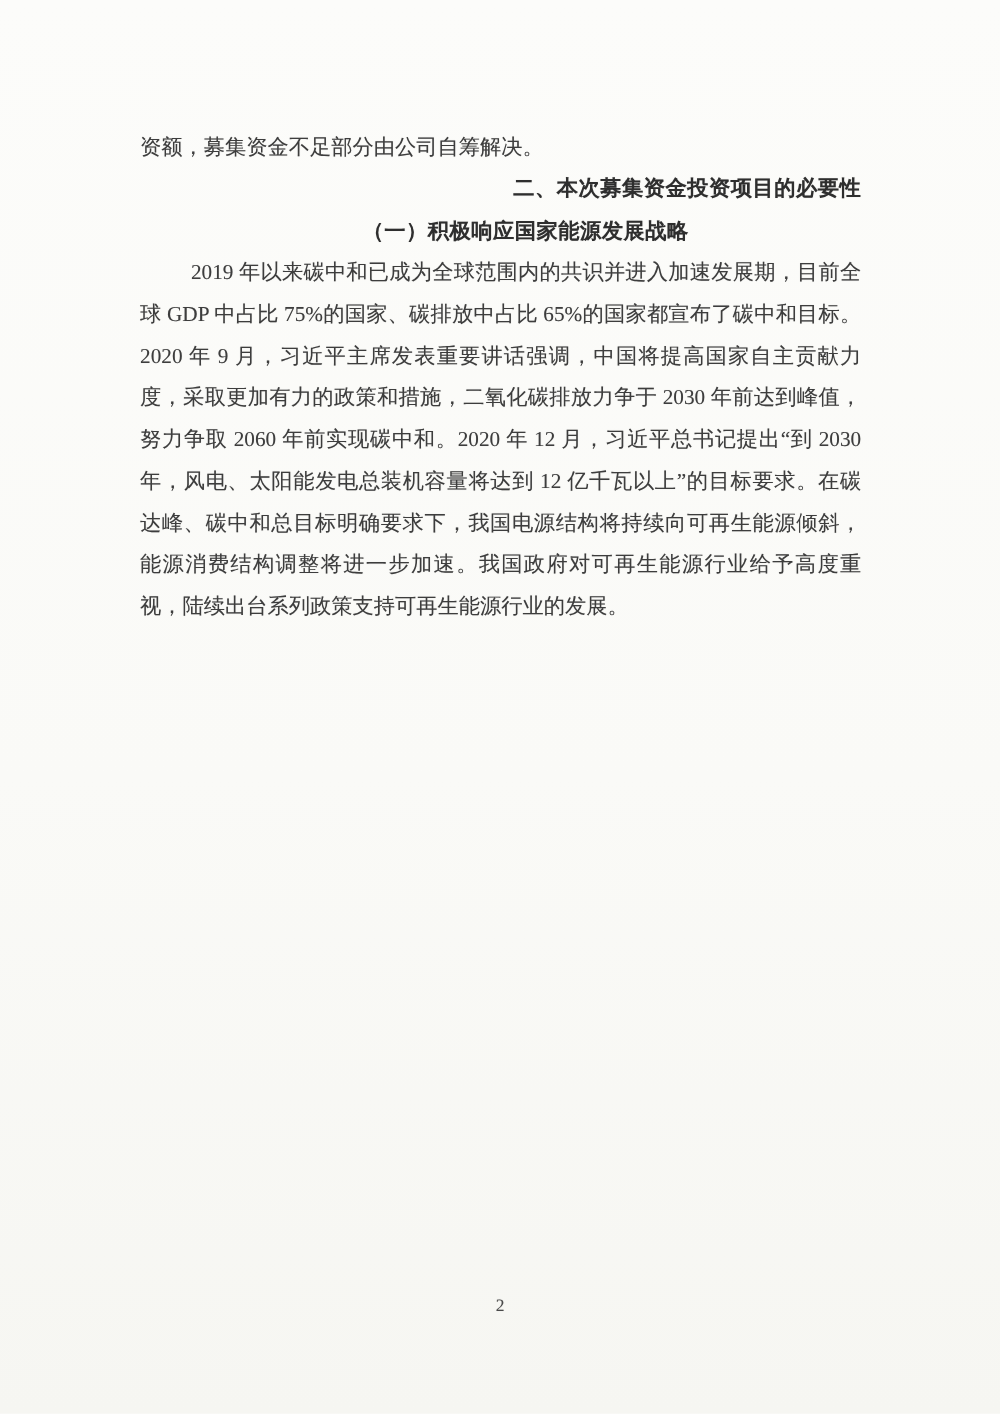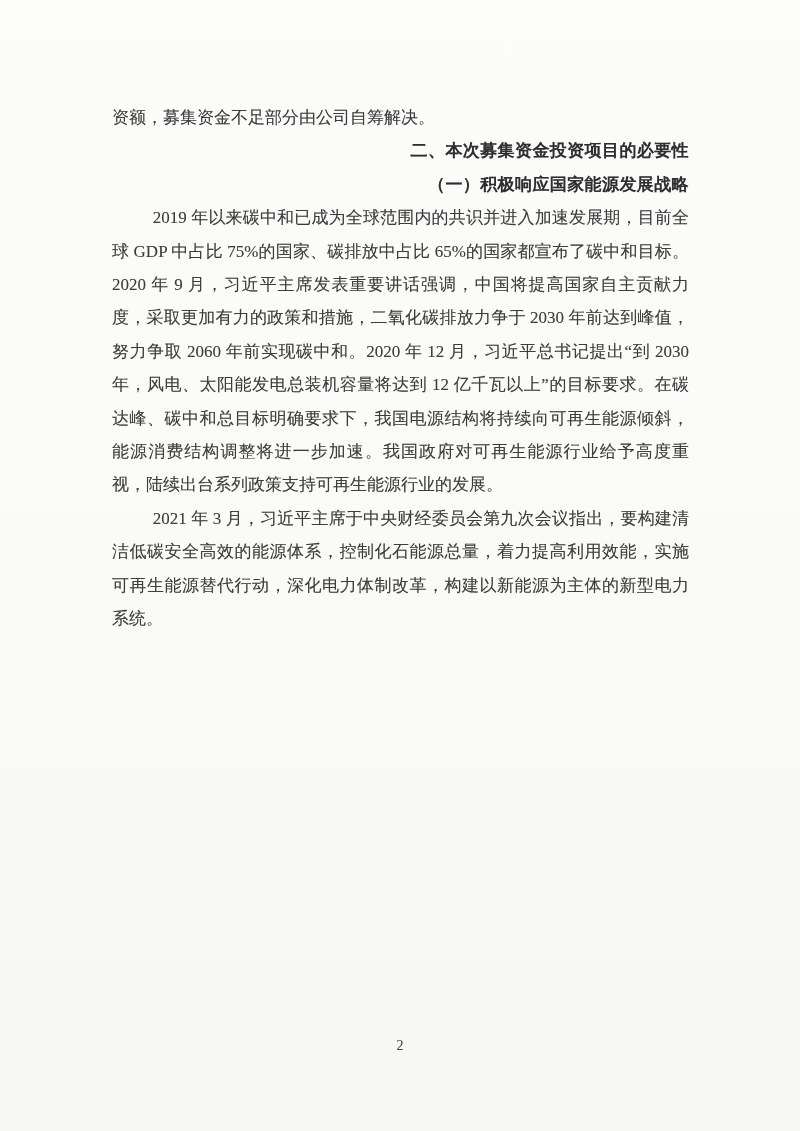--- a/index.html
+++ b/index.html
@@ -51,21 +51,21 @@
     text-align: right;
   }
   .heading-3 {
     font-family: "Liberation Sans", "DejaVu Sans", sans-serif;
     font-weight: bold;
     font-size: 17px;
     line-height: 33.4px;
     color: #2e2e2e;
     text-indent: 2.35em;
     letter-spacing: 0.4px;
-    text-align: right;
+    text-align: center;
   }
   .footer {
     position: absolute;
     left: 0;
     right: 0;
     top: 1038px;
     text-align: center;
     font-size: 14px;
     color: #4a4a4a;
     text-shadow: 0 0 0.6px rgba(70, 70, 70, 0.3);
@@ -73,16 +73,15 @@
 </style>
 </head>
 <body>
 
 <div class="sheet">
   <div class="content">
     <p class="para-continuation">资额，募集资金不足部分由公司自筹解决。</p>
     <h2 class="heading-2">二、本次募集资金投资项目的必要性</h2>
     <h3 class="heading-3">（一）积极响应国家能源发展战略</h3>
     <p class="para-body">2019 年以来碳中和已成为全球范围内的共识并进入加速发展期，目前全球 GDP 中占比 75%的国家、碳排放中占比 65%的国家都宣布了碳中和目标。2020 年 9 月，习近平主席发表重要讲话强调，中国将提高国家自主贡献力度，采取更加有力的政策和措施，二氧化碳排放力争于 2030 年前达到峰值，努力争取 2060 年前实现碳中和。2020 年 12 月，习近平总书记提出“到 2030 年，风电、太阳能发电总装机容量将达到 12 亿千瓦以上”的目标要求。在碳达峰、碳中和总目标明确要求下，我国电源结构将持续向可再生能源倾斜，能源消费结构调整将进一步加速。我国政府对可再生能源行业给予高度重视，陆续出台系列政策支持可再生能源行业的发展。</p>
-    <p class="para-body">2021 年 3 月，习近平主席于中央财经委员会第九次会议指出，要构建清洁低碳安全高效的能源体系，控制化石能源总量，着力提高利用效能，实施可再生能源替代行动，深化电力体制改革，构建以新能源为主体的新型电力系统。</p>
   </div>
   <div class="footer">2</div>
 </div>
 
 </body></html>

